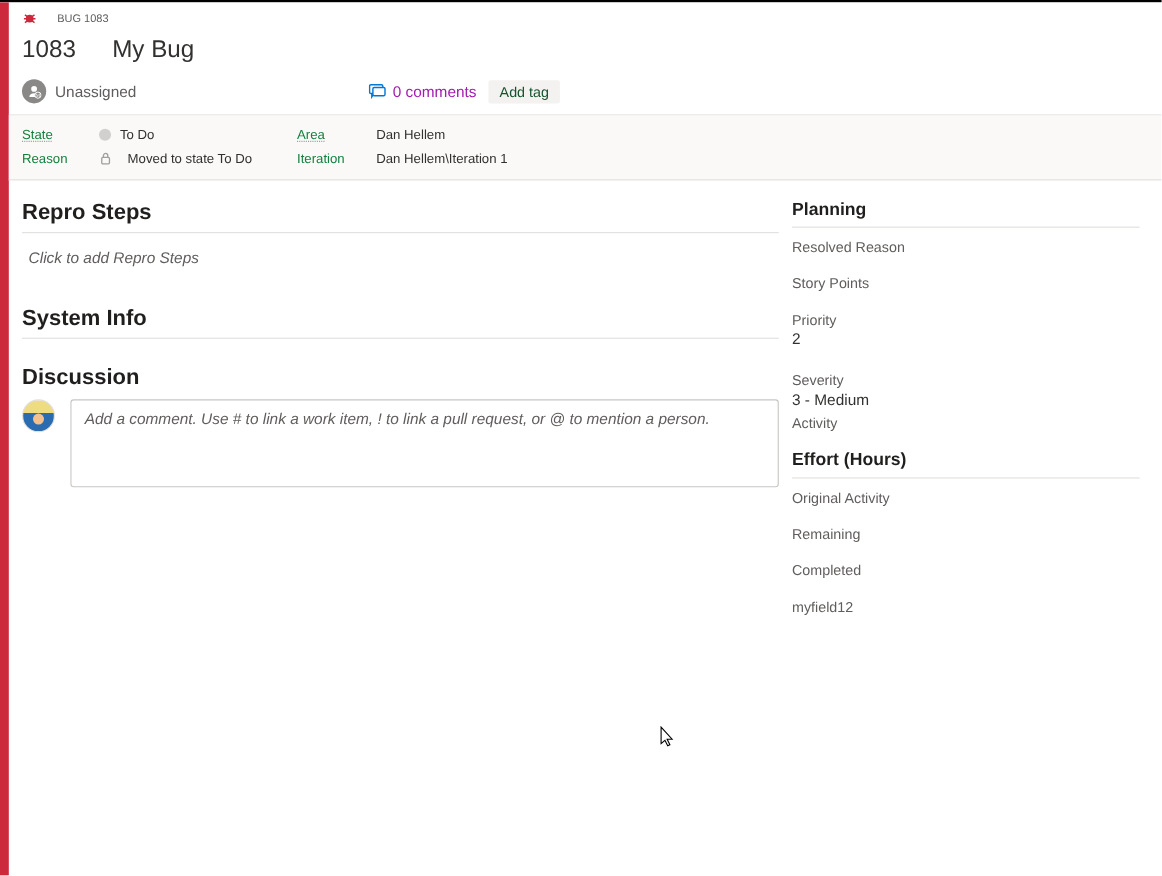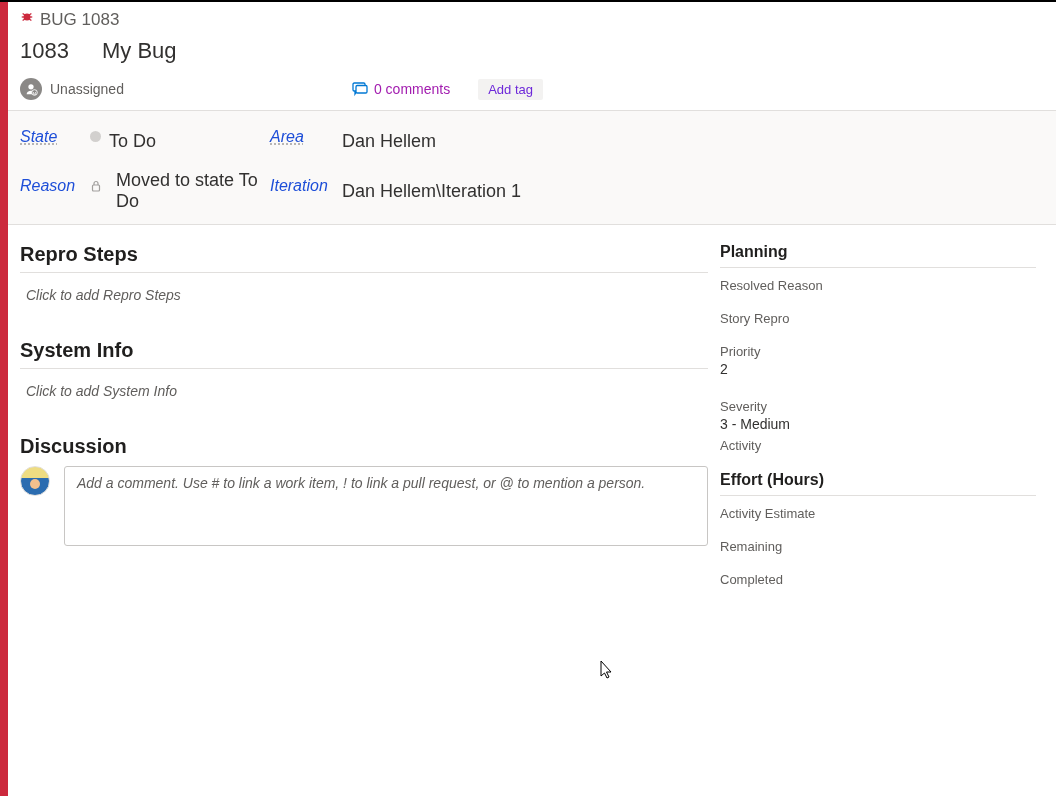--- a/index.html
+++ b/index.html
@@ -23,22 +23,23 @@
     flex-shrink: 0;
   }
   .content {
     flex: 1;
     display: flex;
     flex-direction: column;
   }
   .header-top {
     padding: 8px 12px 4px 12px;
     display: flex;
-    gap: 6px;
-    font-size: 17px;
+    align-items: center;
+    gap: 18px;
+    font-size: 10px;
     color: #605e5c;
   }
   .bug-icon {
     width: 14px;
     height: 14px;
     display: inline-flex;
     align-items: center;
     justify-content: center;
   }
   .title-row {
@@ -55,21 +56,21 @@
   .work-title {
     font-size: 22px;
     font-weight: 400;
     color: #323130;
     text-align: center;
   }
   .meta-row {
     padding: 4px 12px 10px 12px;
     display: flex;
     align-items: center;
-    gap: 28px;
+    gap: 11px;
     border-bottom: 1px solid #e1dfdd;
   }
   .assignee {
     display: flex;
     align-items: center;
     gap: 8px;
     color: #605e5c;
   }
   .person-icon {
     width: 22px;
@@ -87,49 +88,47 @@
     color: #a21caf;
     cursor: pointer;
     margin-left: 200px;
   }
   .comments-icon {
     color: #0078d4;
     display: inline-flex;
   }
   .add-tag {
     background: #f3f2f1;
-    color: #6d28d9;
+    color: #14532d;
     padding: 3px 10px;
     font-size: 13px;
     border-radius: 2px;
     cursor: pointer;
   }
   .fields-band {
     background: #faf9f8;
     border-bottom: 1px solid #e1dfdd;
     padding: 10px 12px 12px 12px;
   }
   .fields-row {
     display: flex;
     align-items: center;
     margin-bottom: 8px;
   }
   .field-label {
-    font-size: 16px;
-    color: #1d4ed8;
+    font-size: 12px;
+    color: #15803d;
     text-decoration: underline dotted #a19f9d;
     text-underline-offset: 2px;
     width: 70px;
-    font-style: italic;
   }
   .field-label.plain { text-decoration: none; }
   .field-value {
     color: #323130;
-    font-size: 18px;
-    margin-top: 10px;
+    font-size: 12px;
   }
   .state-cell { display:flex; align-items:center; gap:8px; width:180px; }
   .state-dot {
     width: 11px;
     height: 11px;
     border-radius: 50%;
     background: #d2d0ce;
   }
   .lock-icon {
     width: 12px;
@@ -316,68 +315,71 @@
 
     <div class="body-cols">
       <div class="main-col">
         <div class="section-heading">Repro Steps</div>
         <div class="section-divider"></div>
         <div class="placeholder-text">Click to add Repro Steps</div>
         <div class="section-gap"></div>
 
         <div class="section-heading">System Info</div>
         <div class="section-divider"></div>
-        <div class="placeholder-text">Click to add System Info</div>
         <div class="section-gap"></div>
 
         <div class="section-heading">Discussion</div>
         <div class="discussion-wrap">
           <div class="avatar"></div>
           <div class="comment-box">Add a comment. Use # to link a work item, ! to link a pull request, or @ to mention a person.</div>
         </div>
       </div>
 
       <div class="side-col">
         <div class="side-section-heading">Planning</div>
         <div class="side-divider"></div>
 
         <div class="side-field-block">
           <div class="side-field-label">Resolved Reason</div>
           <div class="side-field-value"></div>
         </div>
         <div class="side-field-block">
-          <div class="side-field-label">Story Repro</div>
+          <div class="side-field-label">Story Points</div>
           <div class="side-field-value"></div>
         </div>
         <div style="margin-bottom:22px;">
           <div class="side-field-label">Priority</div>
           <div class="side-field-value">2</div>
         </div>
         <div style="margin-bottom:6px;">
           <div class="side-field-label">Severity</div>
           <div class="side-field-value">3 - Medium</div>
         </div>
         <div class="side-field-block">
           <div class="side-field-label">Activity</div>
           <div class="side-field-value"></div>
         </div>
 
         <div class="side-section-heading">Effort (Hours)</div>
         <div class="side-divider"></div>
 
         <div class="side-field-block">
-          <div class="side-field-label">Activity Estimate</div>
+          <div class="side-field-label">Original Activity</div>
           <div class="side-field-value"></div>
         </div>
         <div class="side-field-block">
           <div class="side-field-label">Remaining</div>
           <div class="side-field-value"></div>
         </div>
         <div class="side-field-block">
           <div class="side-field-label">Completed</div>
+          <div class="side-field-value"></div>
+        </div>
+        <div class="side-field-block">
+          <div class="side-field-label">myfield12</div>
           <div class="side-field-value"></div>
         </div>
       </div>
     </div>
 
   </div>
 </div>
 
 <svg class="cursor-arrow" viewBox="0 0 14 20">
     <path d="M1 1l0 15 3.5-3 2.5 5 2-1-2.5-5 4.5 0z" fill="#fff" stroke="#000" stroke-width="1"></path>

